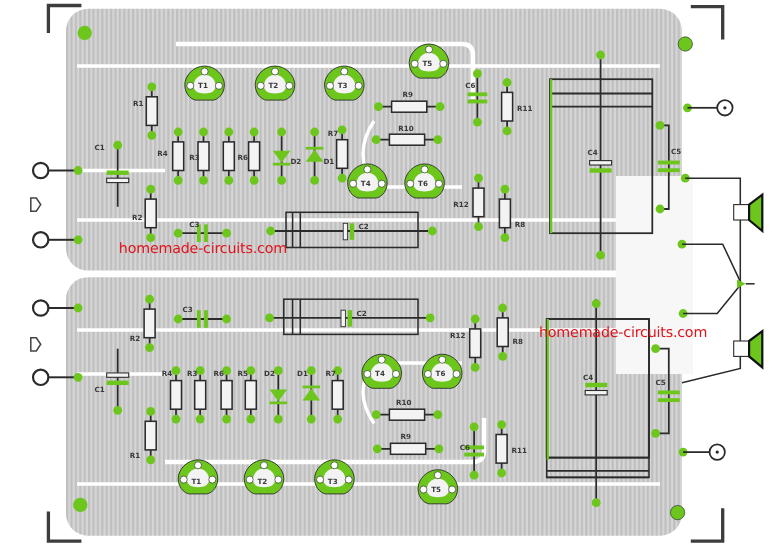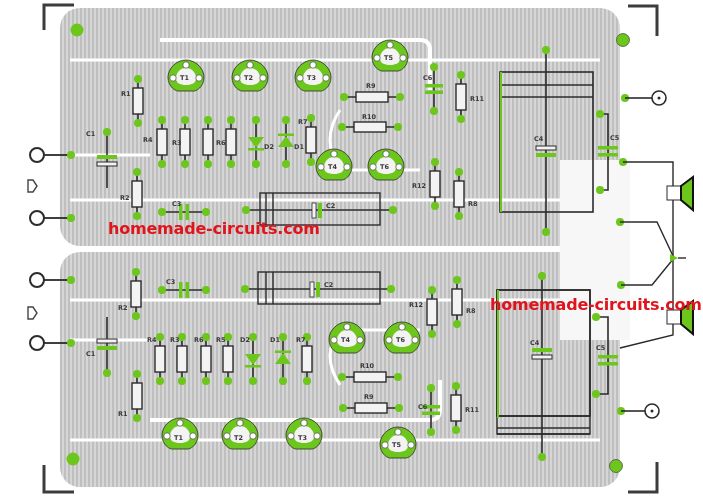--- a/index.html
+++ b/index.html
@@ -1,19 +1,19 @@
 <!DOCTYPE html>
 <html><head>
   <meta charset="utf-8">
   <style>
     html, body { margin:0; padding:0; background:#ffffff; }
     body { width:703px; height:497px; overflow:hidden; position:relative;
            font-family:"Liberation Sans", sans-serif; }
     #board { position:absolute; left:0; top:0; width:703px; height:497px; }
-    .watermark { position:absolute; color:#e0141c; font-weight:bold; font-size:16px;
+    .watermark { position:absolute; color:#e0141c; font-weight:normal; font-size:13px;
                  font-family:"DejaVu Sans", sans-serif; letter-spacing:-0.2px; white-space:nowrap; }
     .lbl { font-family:"DejaVu Sans", sans-serif; font-size:6.5px; fill:#3a3a3a; font-weight:bold; }
   </style>
 </head>
 <body>
 
 <svg id="board" viewBox="0 0 703 497" xmlns="http://www.w3.org/2000/svg">
   <defs>
     <pattern id="hatch" patternUnits="userSpaceOnUse" width="4" height="4">
       <rect width="4" height="4" fill="#d6d6d6"></rect>

